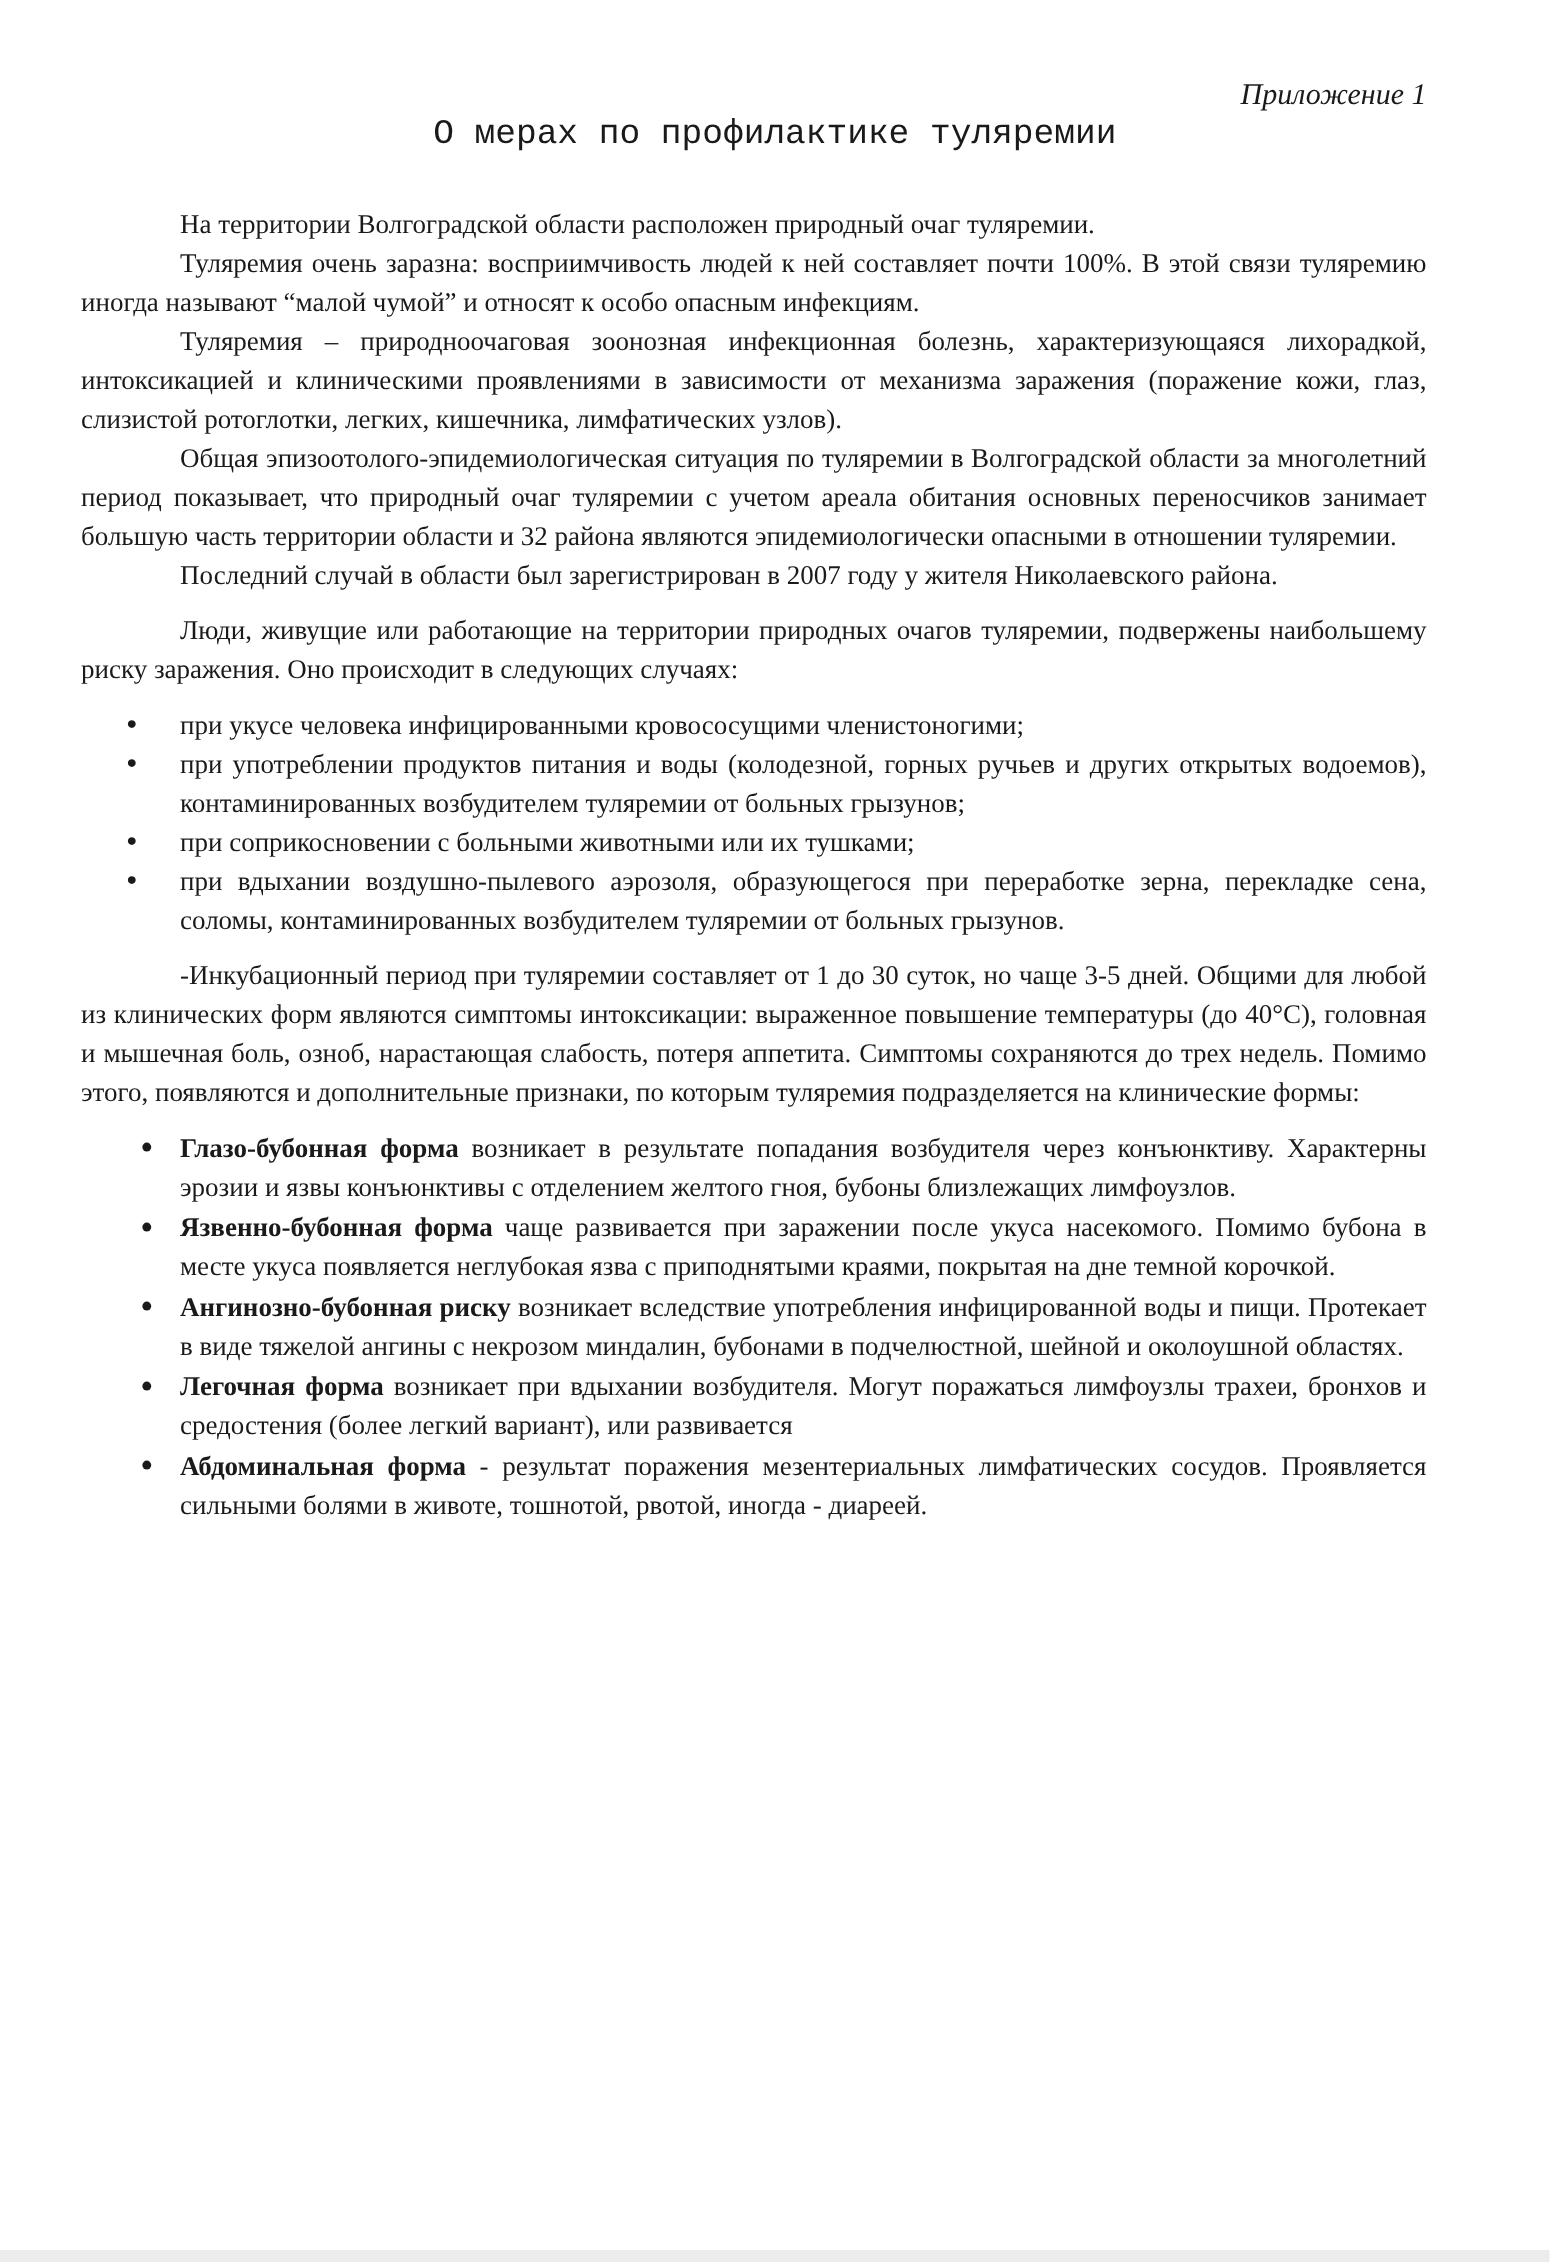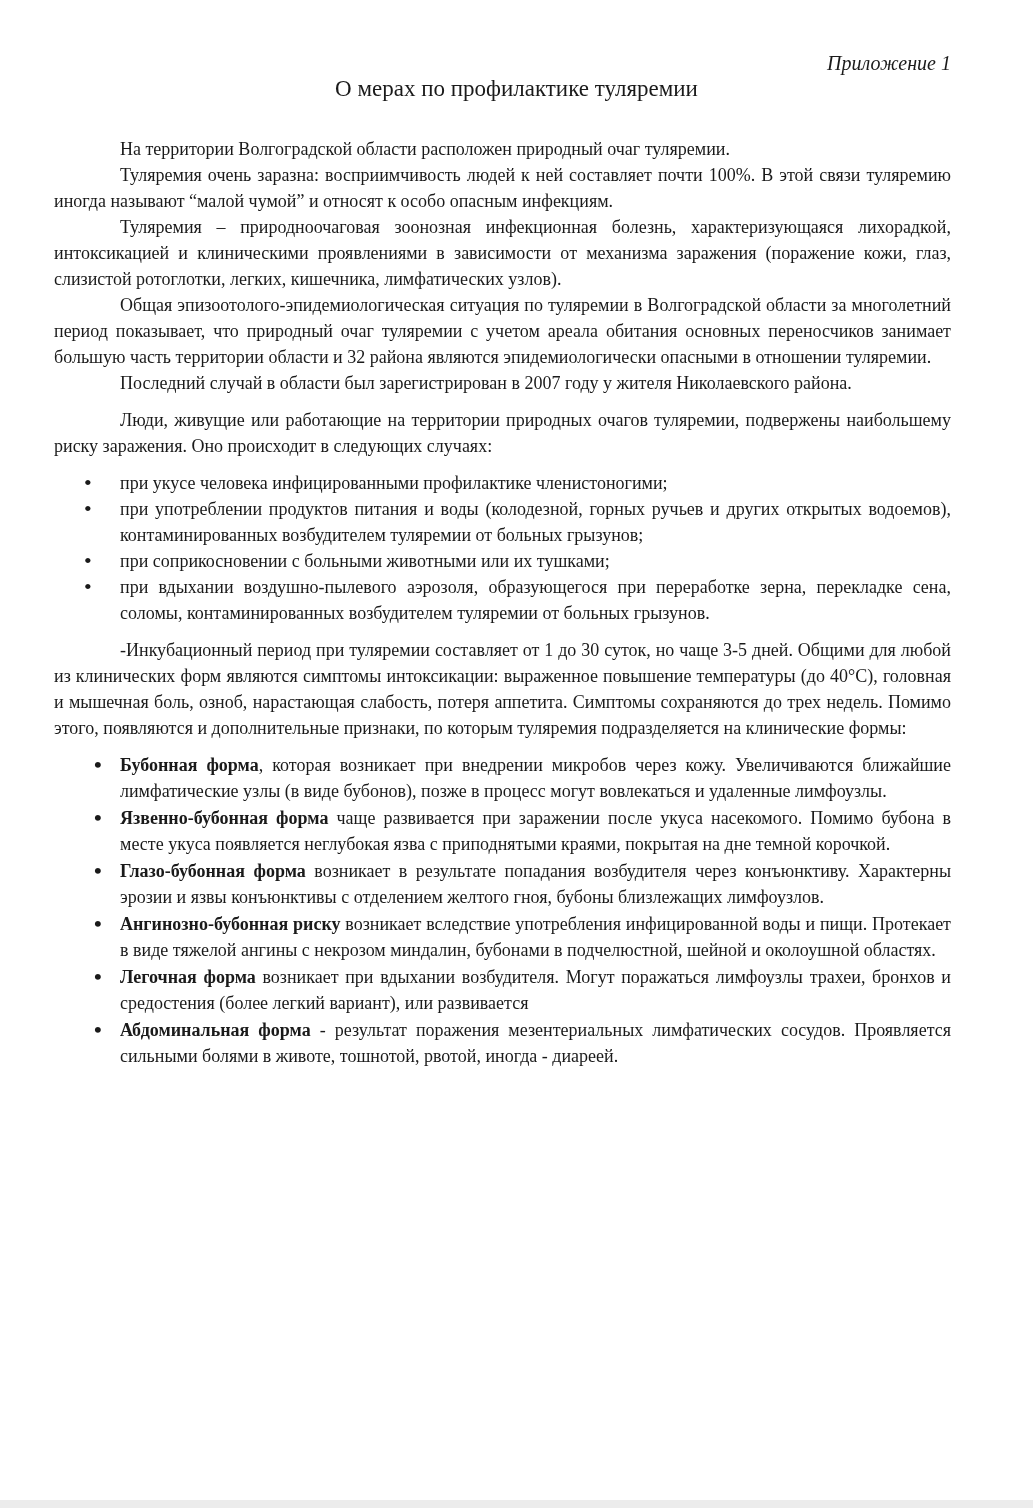--- a/index.html
+++ b/index.html
@@ -6,21 +6,21 @@
   body {
     width: 1033px; height: 1508px; background: #ffffff; overflow: hidden;
     font-family: "Liberation Serif", "DejaVu Serif", serif; color: #1a1a1a;
     position: relative;
   }
   .page { position: absolute; left: 0; top: 0; width: 1033px; height: 1500px; }
   .appendix {
     position: absolute; top: 52px; right: 82px; font-style: italic; font-size: 20px;
   }
   .title {
-    position: absolute; top: 76px; left: 0; width: 1033px; text-align: center; font-size: 23px;
+    position: absolute; top: 76px; left: 0; width: 1033px; text-align: center; font-size: 23px; font-family: Liberation Mono, monospace;
   }
   .content {
     position: absolute; left: 54px; top: 136px; width: 897px;
     font-size: 18px; line-height: 26px; text-align: justify;
   }
   p { margin: 0; text-indent: 66px; }
   .gap { height: 11px; }
   ul { margin: 0; padding: 0; list-style: none; }
   ul.dot li { position: relative; padding-left: 66px; }
   ul.dot li::before { content: "•"; position: absolute; left: 30px; top: 0; font-size: 22px; }
@@ -39,31 +39,30 @@
   <div class="content">
     <p>На территории Волгоградской области расположен  природный очаг  туляремии.</p>
     <p>Туляремия очень заразна: восприимчивость людей к ней составляет почти 100%. В этой связи туляремию иногда называют “малой чумой” и относят к особо опасным инфекциям.</p>
     <p>Туляремия – природноочаговая зоонозная инфекционная болезнь, характеризующаяся лихорадкой, интоксикацией и клиническими проявлениями в зависимости от механизма заражения (поражение кожи, глаз, слизистой ротоглотки, легких, кишечника, лимфатических узлов).</p>
     <p>Общая эпизоотолого-эпидемиологическая ситуация по туляремии в Волгоградской области за многолетний период показывает, что природный очаг туляремии  с учетом ареала обитания основных переносчиков занимает большую часть территории области и 32 района являются эпидемиологически опасными в отношении туляремии.</p>
     <p>Последний случай в области был зарегистрирован в 2007 году у жителя Николаевского района.</p>
     <div class="gap"></div>
     <p>Люди, живущие или работающие на территории природных очагов туляремии, подвержены наибольшему риску заражения. Оно происходит в следующих случаях:</p>
     <div class="gap"></div>
     <ul class="dot">
-      <li>при укусе человека инфицированными профилактике членистоногими;</li>
+      <li>при укусе человека инфицированными кровососущими членистоногими;</li>
       <li>при употреблении продуктов питания и воды (колодезной, горных ручьев и других открытых водоемов), контаминированных возбудителем туляремии от больных грызунов;</li>
       <li>при соприкосновении с больными животными или их тушками;</li>
       <li>при вдыхании воздушно-пылевого аэрозоля, образующегося при переработке зерна, перекладке сена, соломы, контаминированных возбудителем туляремии от больных грызунов.</li>
     </ul>
     <div class="gap"></div>
     <p>-Инкубационный период при туляремии составляет от 1 до 30 суток, но чаще 3-5 дней. Общими для любой из клинических форм являются симптомы интоксикации: выраженное повышение температуры (до 40°C), головная и мышечная боль, озноб, нарастающая слабость, потеря аппетита. Симптомы сохраняются до трех недель. Помимо этого, появляются и дополнительные признаки, по которым туляремия подразделяется на клинические формы:</p>
     <div class="gap"></div>
     <ul class="forms">
-      <li><b>Бубонная форма</b><span>, которая возникает при внедрении микробов через кожу. Увеличиваются ближайшие лимфатические узлы (в виде бубонов), позже в процесс могут вовлекаться и удаленные лимфоузлы.</span></li>
+      <li><b>Глазо-бубонная форма</b><span> возникает в результате попадания возбудителя через конъюнктиву. Характерны эрозии и язвы конъюнктивы с отделением желтого гноя, бубоны близлежащих лимфоузлов.</span></li>
       <li><b>Язвенно-бубонная форма</b><span> чаще развивается при заражении после укуса насекомого. Помимо бубона в месте укуса появляется неглубокая язва с приподнятыми краями, покрытая на дне темной корочкой.</span></li>
-      <li><b>Глазо-бубонная форма</b><span> возникает в результате попадания возбудителя через конъюнктиву. Характерны эрозии и язвы конъюнктивы с отделением желтого гноя, бубоны близлежащих лимфоузлов.</span></li>
       <li><b>Ангинозно-бубонная риску</b><span> возникает вследствие употребления инфицированной воды и пищи. Протекает в виде тяжелой ангины с некрозом миндалин, бубонами в подчелюстной, шейной и околоушной областях.</span></li>
       <li><b>Легочная форма</b><span> возникает при вдыхании возбудителя. Могут поражаться лимфоузлы трахеи, бронхов и средостения (более легкий вариант), или развивается</span></li>
       <li><b>Абдоминальная форма</b><span> - результат поражения мезентериальных лимфатических сосудов. Проявляется сильными болями в животе, тошнотой, рвотой, иногда - диареей.</span></li>
     </ul>
   </div>
 </div>
 <div class="footer-bar"></div>
 
 </body></html>

